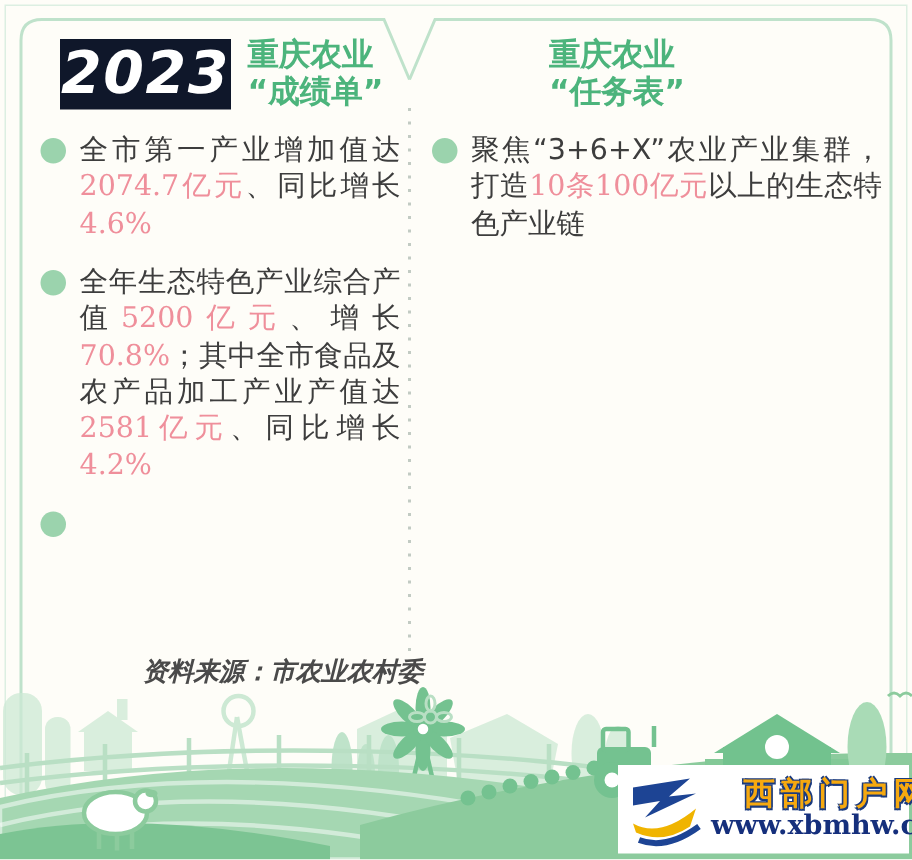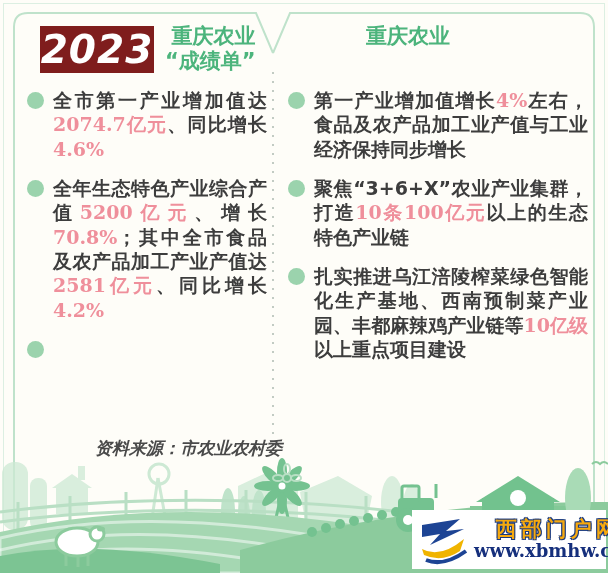--- a/index.html
+++ b/index.html
@@ -10,38 +10,38 @@
   }
   
   .outer-frame{
     position:absolute;left:3px;top:3px;right:3px;bottom:3px;
     border:1px solid #dcefe2;pointer-events:none;
   }
   svg.frame-svg{position:absolute;left:0;top:0;pointer-events:none;}
   
   .panel-header{position:absolute;display:flex;align-items:center;}
   .year-box{
-    width:114px;height:47px;background:#7f1d1d;color:#ffffff;
+    width:114px;height:47px;background:#0f172a;color:#ffffff;
     font-size:39px;font-weight:bold;font-style:italic;
     display:flex;align-items:center;justify-content:center;letter-spacing:1px;
   }
   .panel-title{
     color:#4cb47c;font-weight:bold;font-size:21px;line-height:1.2;
-    margin-left:11px;white-space:nowrap;text-align:right;
+    margin-left:11px;white-space:nowrap;
   }
   
   .col{position:absolute;top:88px;}
   .col ul{list-style:none;margin:0;padding:0;}
   li.bullet{display:flex;margin-bottom:15px;}
   .dot{
     width:17px;height:17px;border-radius:50%;background:#9bd3ad;
     flex:none;margin-top:4px;margin-right:9px;
   }
   .btext{
-    margin:0;font-size:19px;font-weight:bold;color:#3d3d3d;
+    margin:0;font-size:19px;font-weight:normal;color:#3d3d3d;
     line-height:1.28;text-align:justify;
   }
   .btext .hl{color:#ef8f9b;font-family:"DejaVu Serif",serif;}
   
   .source-note{
     position:absolute;left:95px;top:434px;
     font-family:"DejaVu Serif",serif;font-style:italic;font-weight:bold;
     font-size:17px;color:#4a4a4a;line-height:1.65;text-align:center;
   }
   
@@ -97,35 +97,28 @@
           <span class="dot"></span>
         </li>
       </ul>
   </div>
 </div>
 
 <div>
   <div class="panel-header" style="left:355px;top:24px;">
     <div class="panel-title">
       <div>重庆农业</div>
+      <div>“任务表”</div>
     </div>
   </div>
   <div class="col" style="left:288px;width:300px;">
     <ul>
         <li class="bullet">
           <span class="dot"></span>
-          <p class="btext"><span>第一产业增加值增长</span><span class="hl">4%</span><span>左右，食品及农产品加工业产值与工业经济保持同步增长</span></p>
-        </li>
-        <li class="bullet">
-          <span class="dot"></span>
           <p class="btext"><span>聚焦“3+6+X”农业产业集群，打造</span><span class="hl">10条100亿元</span><span>以上的生态特色产业链</span></p>
-        </li>
-        <li class="bullet">
-          <span class="dot"></span>
-          <p class="btext"><span>扎实推进乌江涪陵榨菜绿色智能化生产基地、西南预制菜产业园、丰都麻辣鸡产业链等</span><span class="hl">10亿级</span><span>以上重点项目建设</span></p>
         </li>
       </ul>
   </div>
 </div>
 
 <div class="source-note">
   <div>资料来源：市农业农村委</div>
 </div>
 
 <svg class="landscape" width="608" height="133" viewBox="0 0 608 133">

